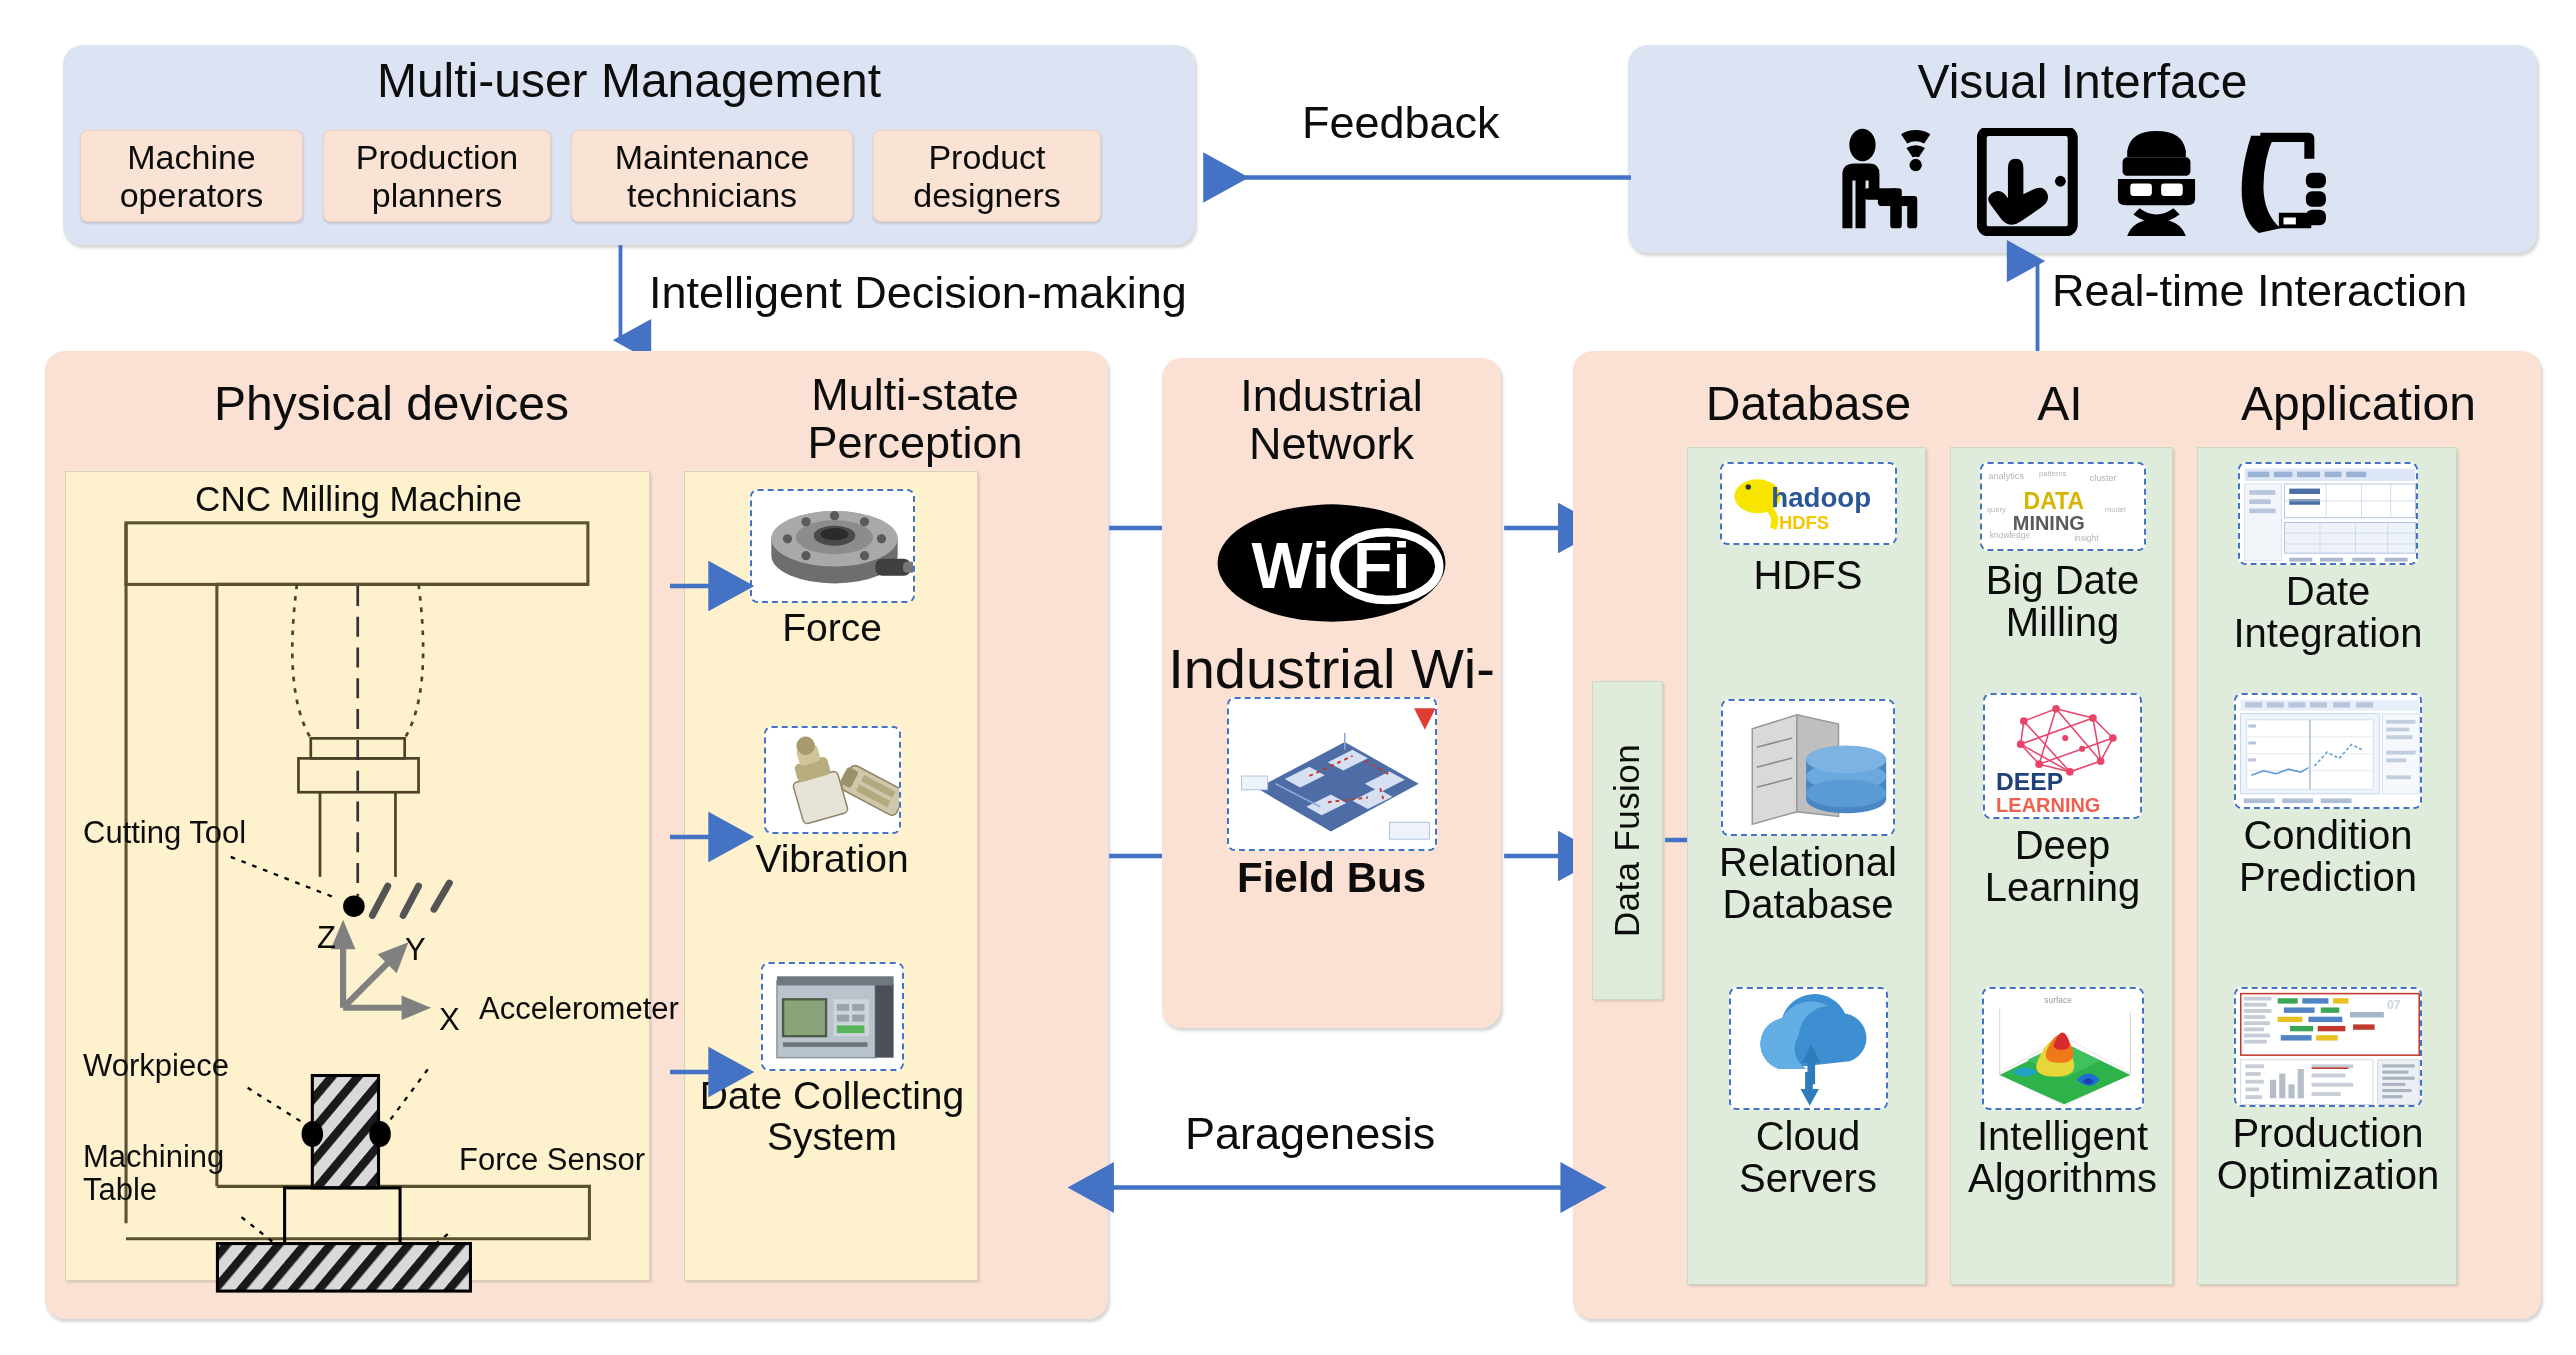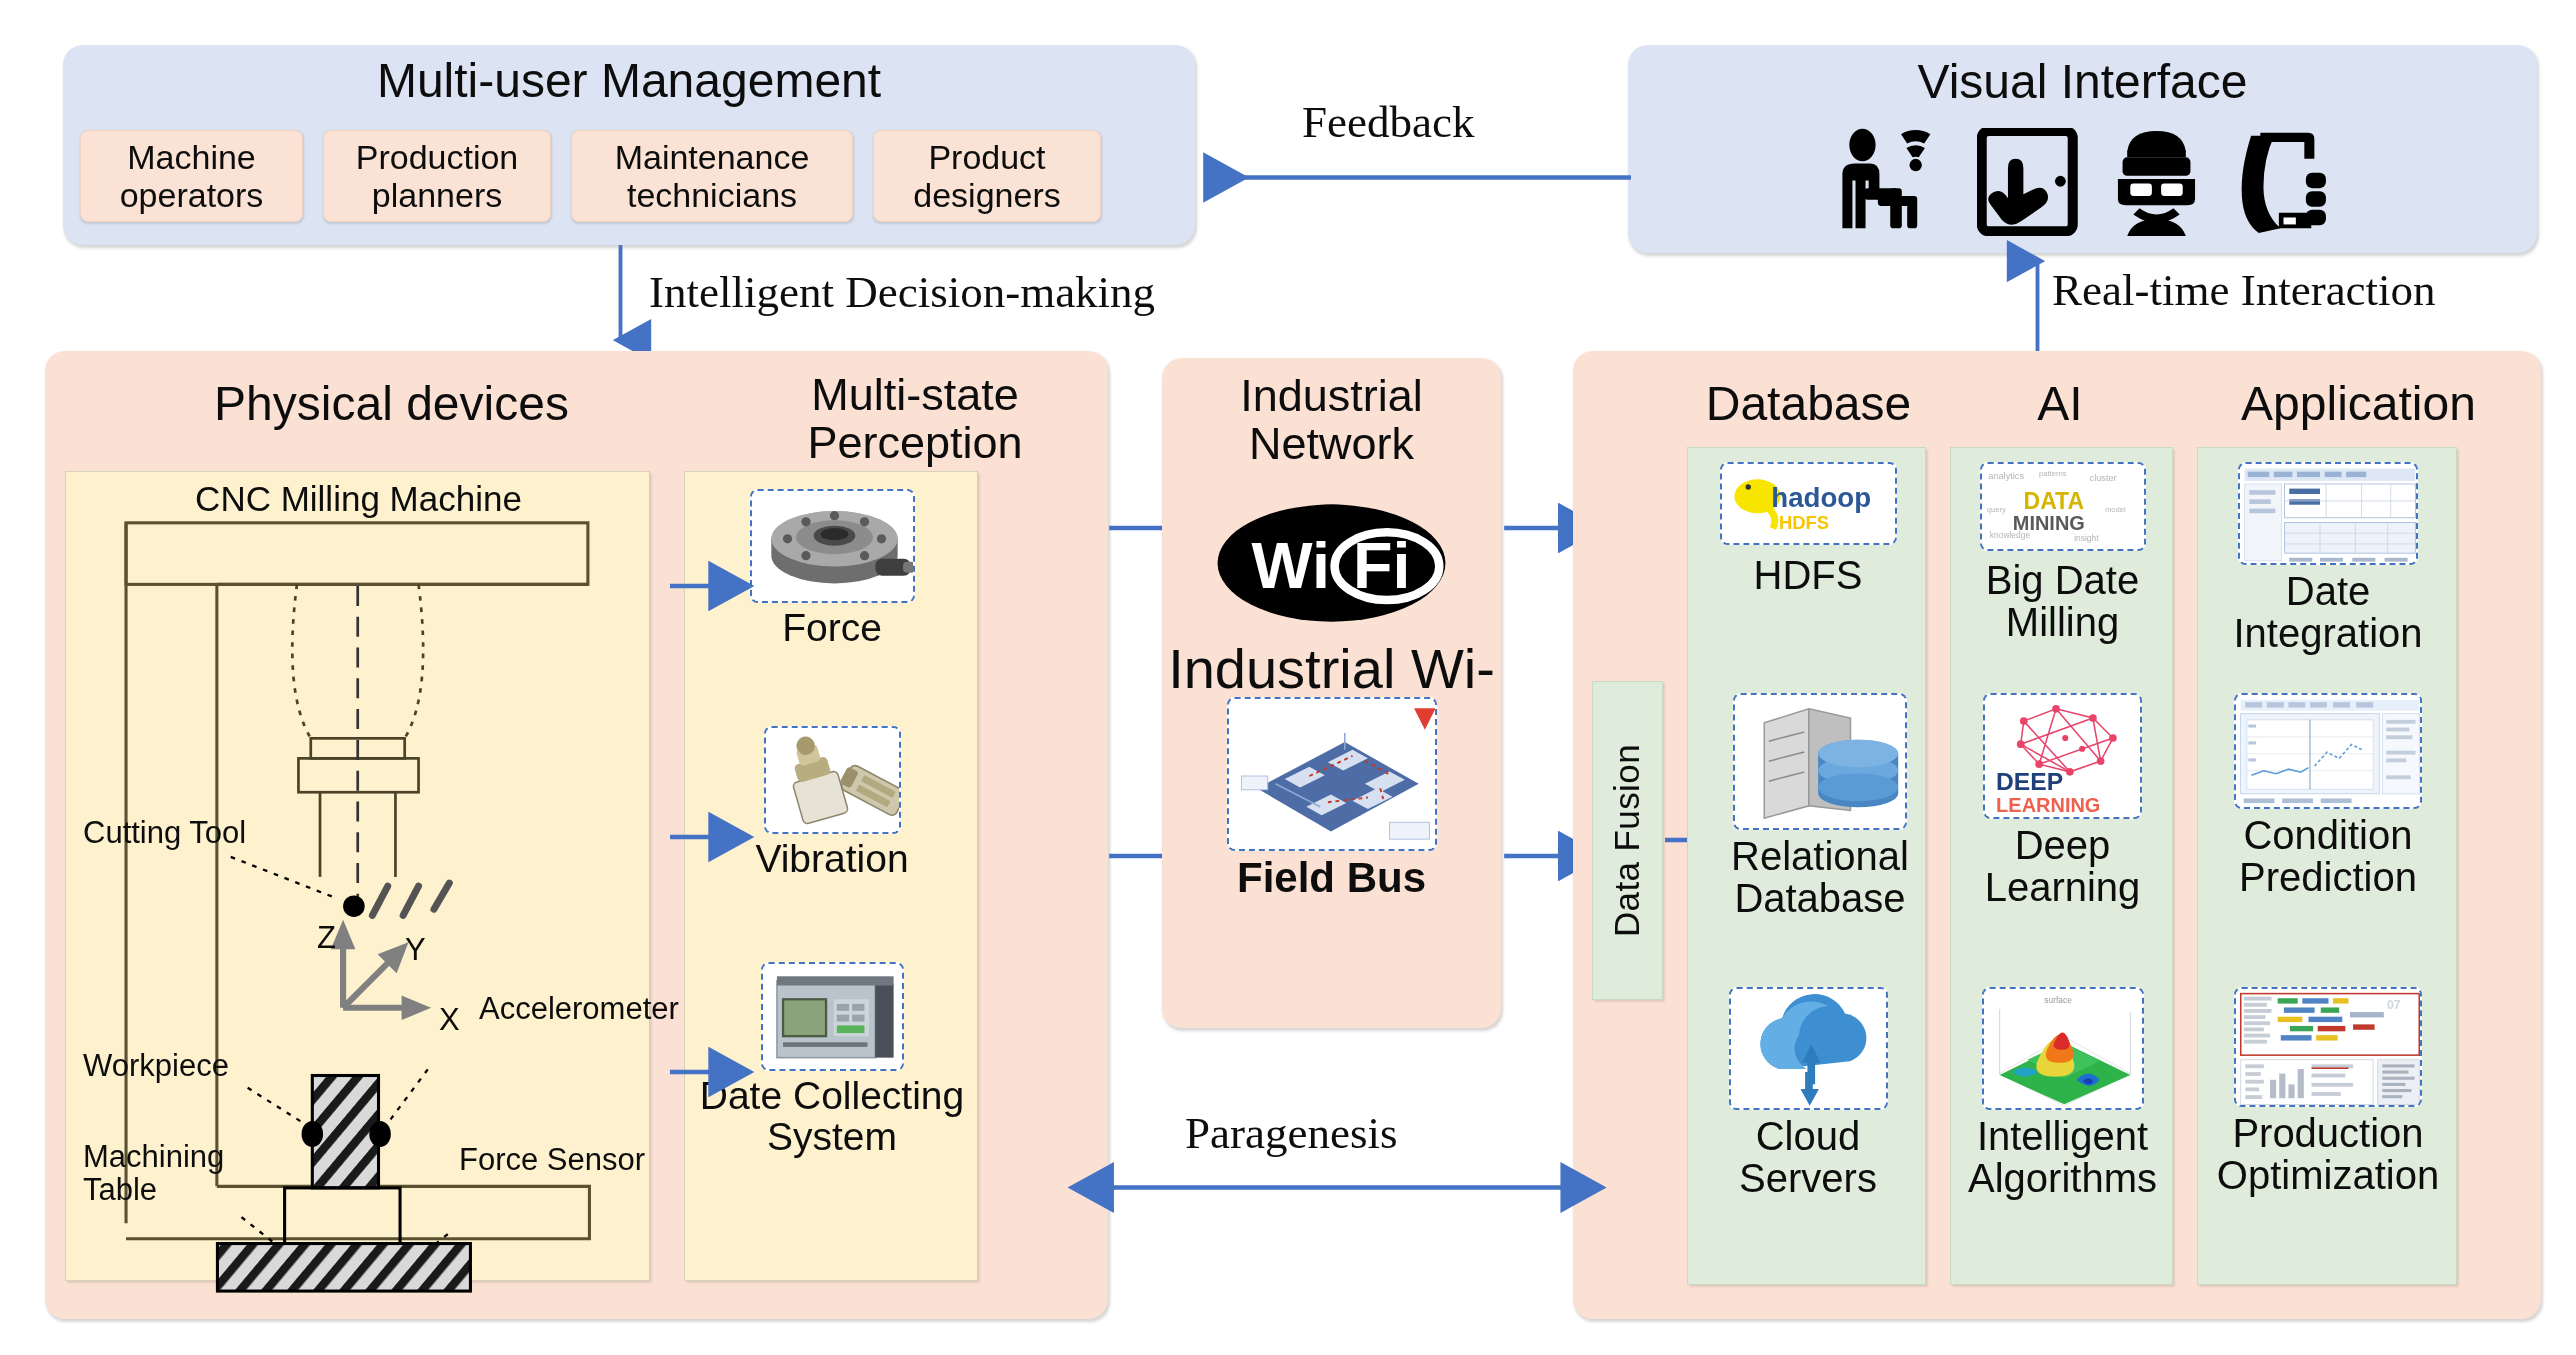--- a/index.html
+++ b/index.html
@@ -70,21 +70,20 @@
   }
 
   
   .arrow { position: absolute; }
   .arrow svg { display: block; overflow: visible; }
   .edge-label {
     position: absolute;
     color: #0d0d0d;
     white-space: nowrap;
     line-height: 1;
-    font-family: Liberation Serif, serif;
   }
 
   
   .vbox {
     position: absolute;
     background: #dfecdb;
     border: 0.8px solid #c9d9c4;
     display: flex; align-items: center; justify-content: center;
     box-shadow: 1.5px 1.5px 2.3px rgba(0,0,0,.13);
   }
@@ -514,21 +513,21 @@
             <ellipse cx="38" cy="32" rx="11" ry="9" fill="#f7e500"></ellipse>
             <circle cx="34" cy="30" r="3.5" fill="#333"></circle>
             <path d="M58 56 q16 12 8 28" stroke="#f7e500" stroke-width="9" fill="none"></path>
             <text x="64" y="56" font-family="Liberation Sans, sans-serif" font-weight="bold" font-size="36" fill="#2b5797">hadoop</text>
             <text x="74" y="84" font-family="Liberation Sans, sans-serif" font-weight="bold" font-size="24" fill="#f7c600">HDFS</text>
           </svg>
         </div>
         <div class="cap" style="font-size:40px; margin-top:9.2px;">HDFS</div>
       </div>
 
-      <div class="item" style="left:0; top:245px; width:240px;margin-left:12px;">
+      <div class="item" style="left:0; top:251px; width:240px;">
         <div class="thumb" style="width:174px; height:137px;">
           <svg width="174" height="137" viewBox="0 0 226 178">
             <rect width="226" height="178" fill="#fff"></rect>
             <polygon points="38,36 96,18 96,144 38,160" fill="#d9d9d9" stroke="#9a9a9a" stroke-width="2"></polygon>
             <polygon points="96,18 150,30 150,150 96,144" fill="#bfbfbf" stroke="#9a9a9a" stroke-width="2"></polygon>
             <g stroke="#8a8a8a" stroke-width="2">
               <line x1="44" y1="60" x2="90" y2="48"></line>
               <line x1="44" y1="86" x2="90" y2="74"></line>
               <line x1="44" y1="112" x2="90" y2="100"></line>
             </g>

